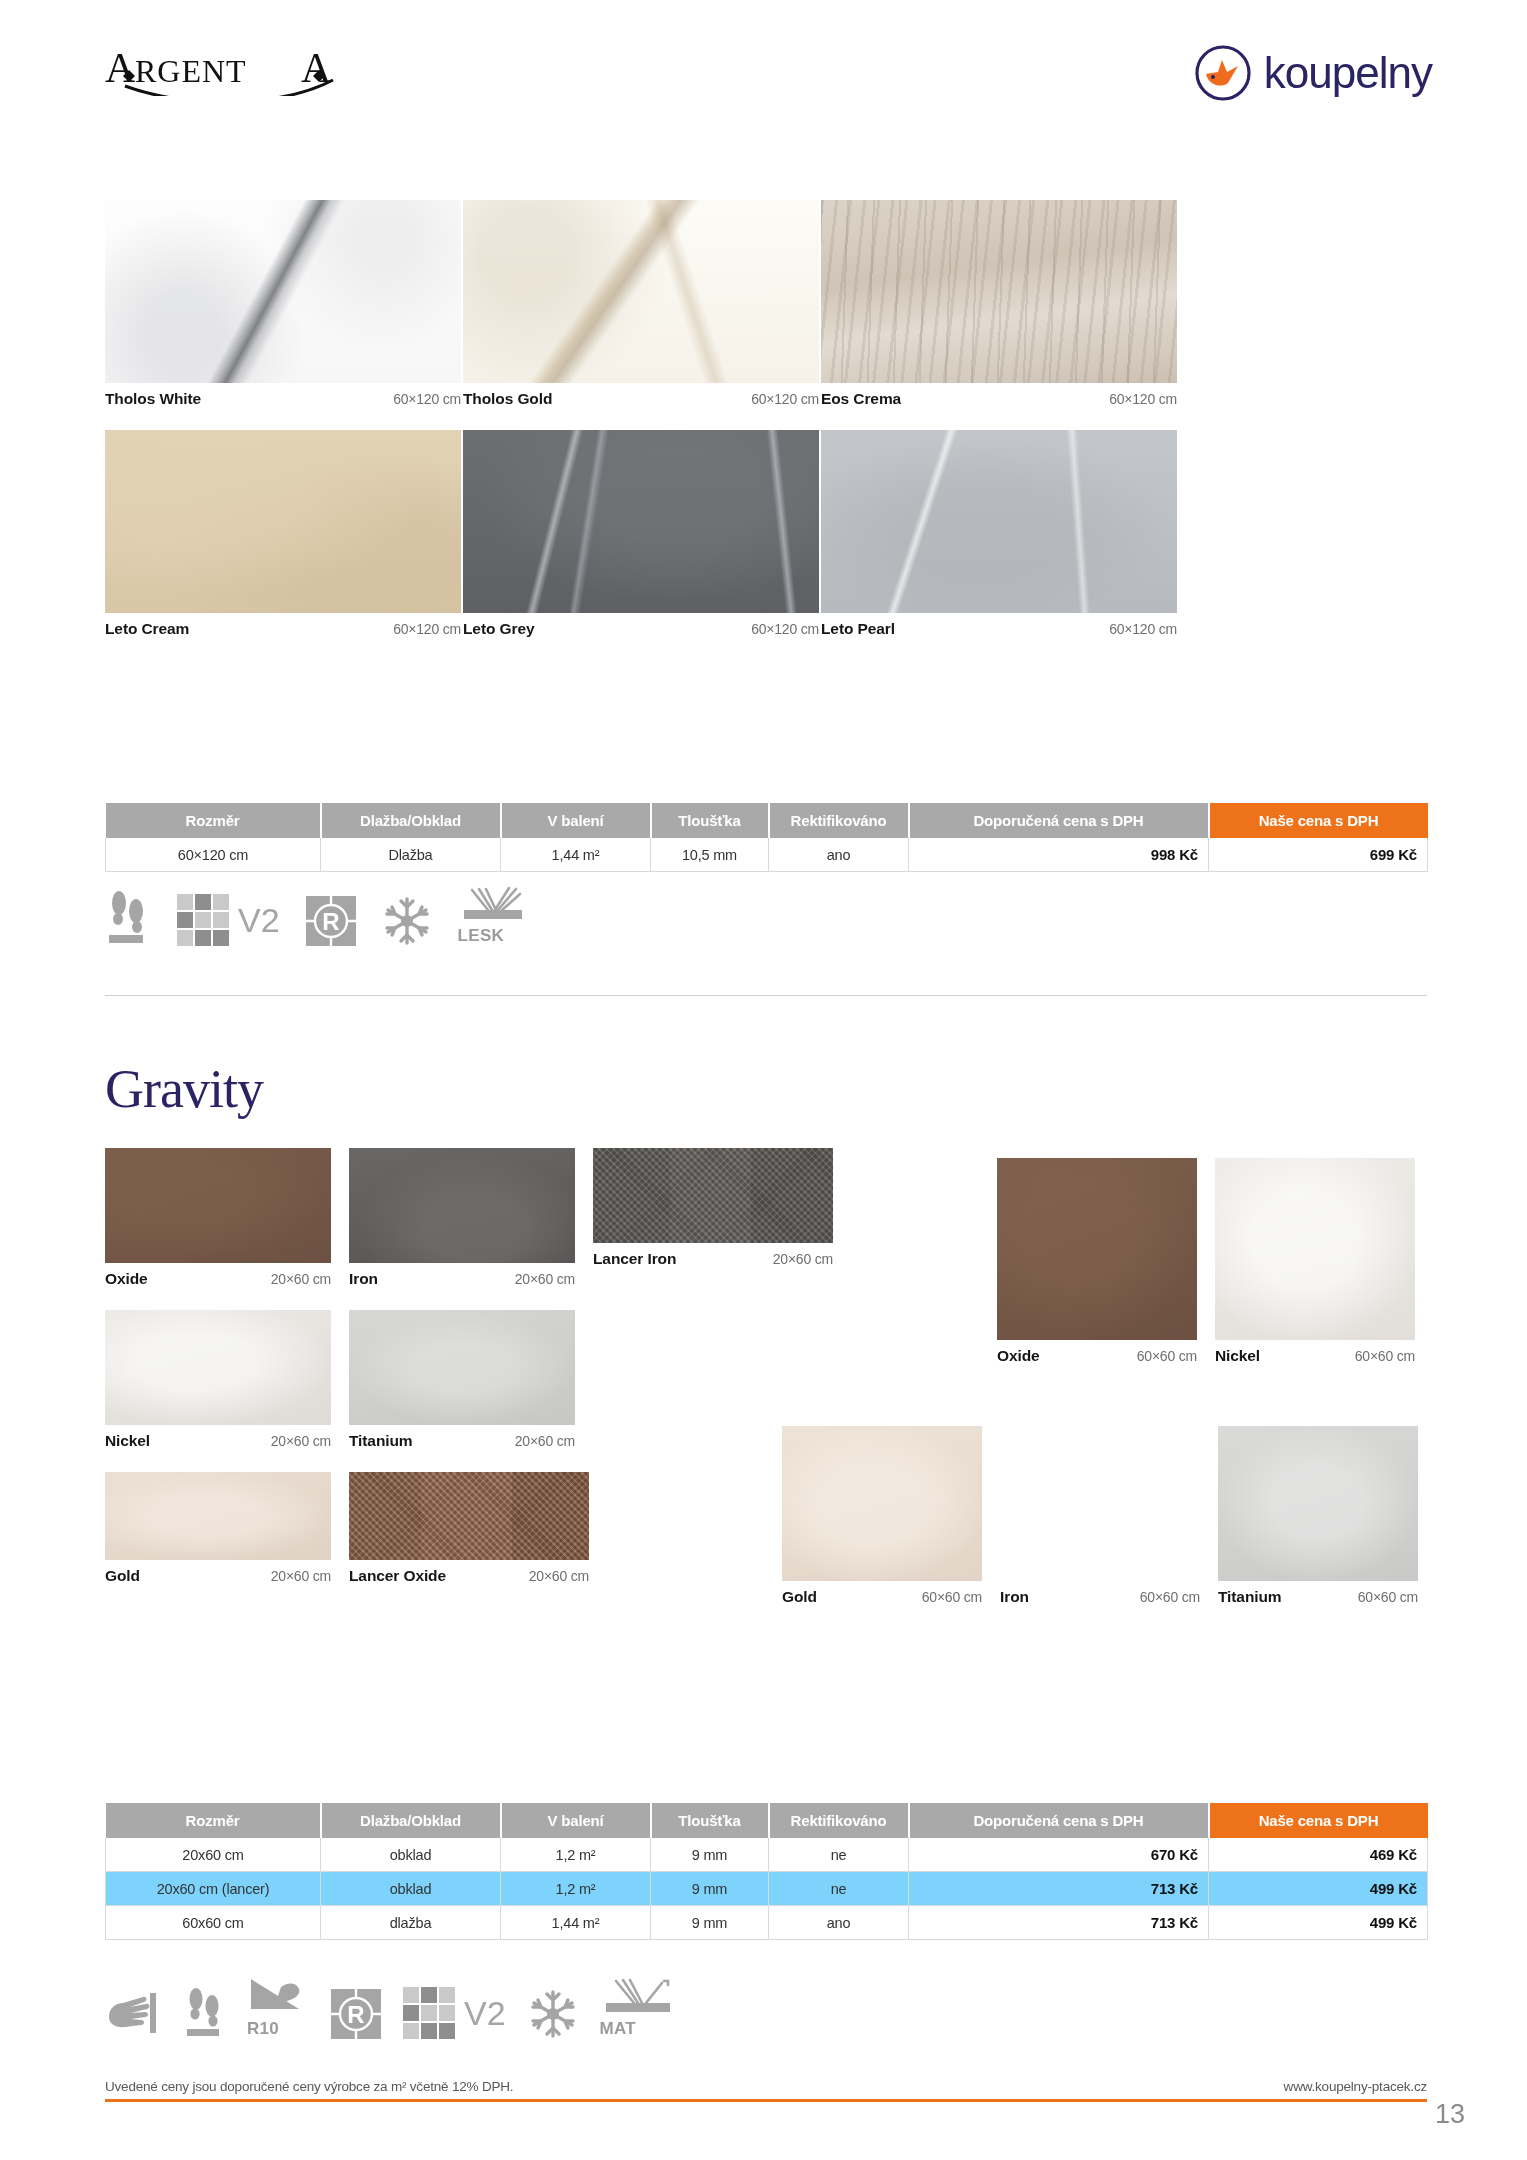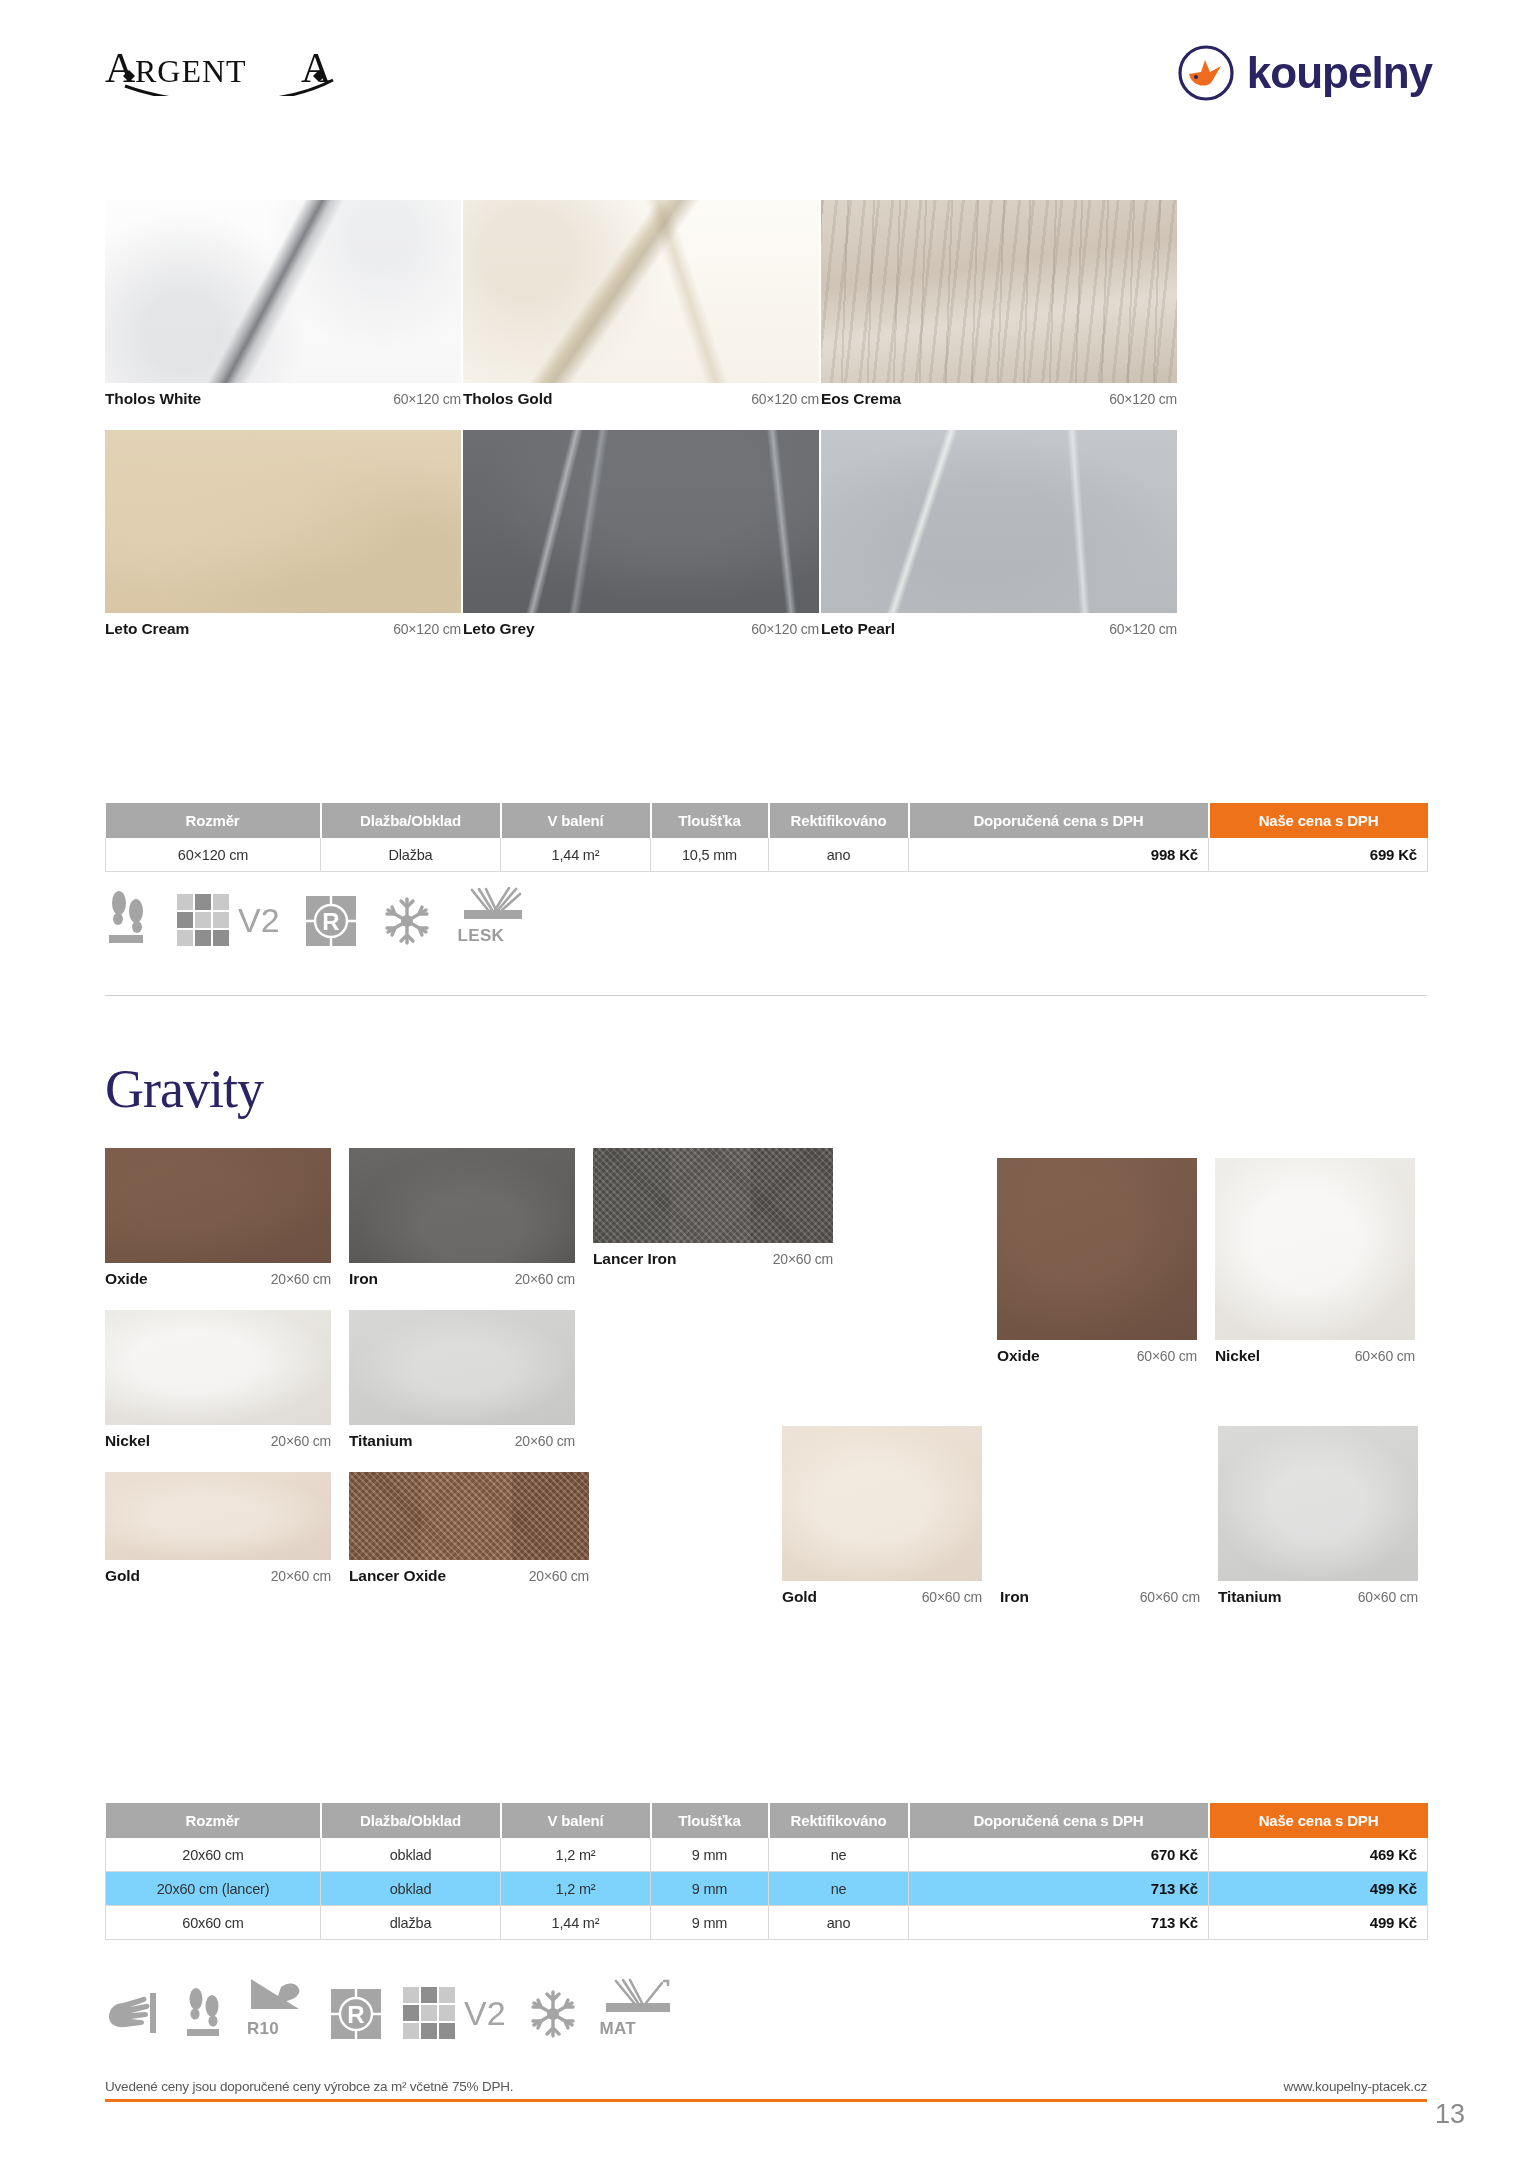--- a/index.html
+++ b/index.html
@@ -12,21 +12,21 @@
     overflow: hidden;
   }
   .page { position: relative; width: 1527px; height: 2160px; padding: 0; }
 
   
   .header { position: absolute; top: 38px; left: 105px; right: 95px; height: 80px; }
   .argenta { position: absolute; left: 0; top: 8px; }
   .argenta svg { display: block; }
   .brand { position: absolute; right: 0; top: 6px; display: flex; align-items: center; gap: 12px; }
   .brand-mark { width: 58px; height: 58px; position: relative; }
-  .brand-text { font-size: 44px; font-weight: 700; color: #2b2463; letter-spacing: -1px; line-height: 1; }
+  .brand-text { font-size: 44px; font-weight: 400; color: #2b2463; letter-spacing: -1px; line-height: 1; }
 
   
   .grid-a { position: absolute; left: 105px; top: 200px; width: 1090px; }
   .row-a { display: flex; gap: 2px; margin-bottom: 22px; }
   .cell { position: relative; }
   .swatch { position: relative; overflow: hidden; }
   .cap { display: flex; justify-content: space-between; align-items: baseline; padding-top: 7px; }
   .cap .nm { font-size: 15.5px; font-weight: 700; color: #161616; letter-spacing: -.1px; }
   .cap .sz { font-size: 14px; color: #6f6f6f; letter-spacing: -.2px; }
 
@@ -544,21 +544,21 @@
         </g>
         <path d="M64 4 l4 0 l0 4" stroke="#a5a5a5" stroke-width="2.6" fill="none" stroke-linecap="round"></path>
         <rect x="6" y="26" width="64" height="9" fill="#a5a5a5"></rect>
       </svg>
       <span class="lbl">MAT</span>
     </span>
   </div>
 
   <div class="footer">
     <div class="footer-row">
-      <span class="footer-note">Uvedené ceny jsou doporučené ceny výrobce za m² včetně 75% DPH.</span>
+      <span class="footer-note">Uvedené ceny jsou doporučené ceny výrobce za m² včetně 12% DPH.</span>
       <span class="footer-url">www.koupelny-ptacek.cz</span>
     </div>
     <div class="footer-rule"></div>
   </div>
 
   <div class="pageno">13</div>
 
 </div>
 
 </body></html>

